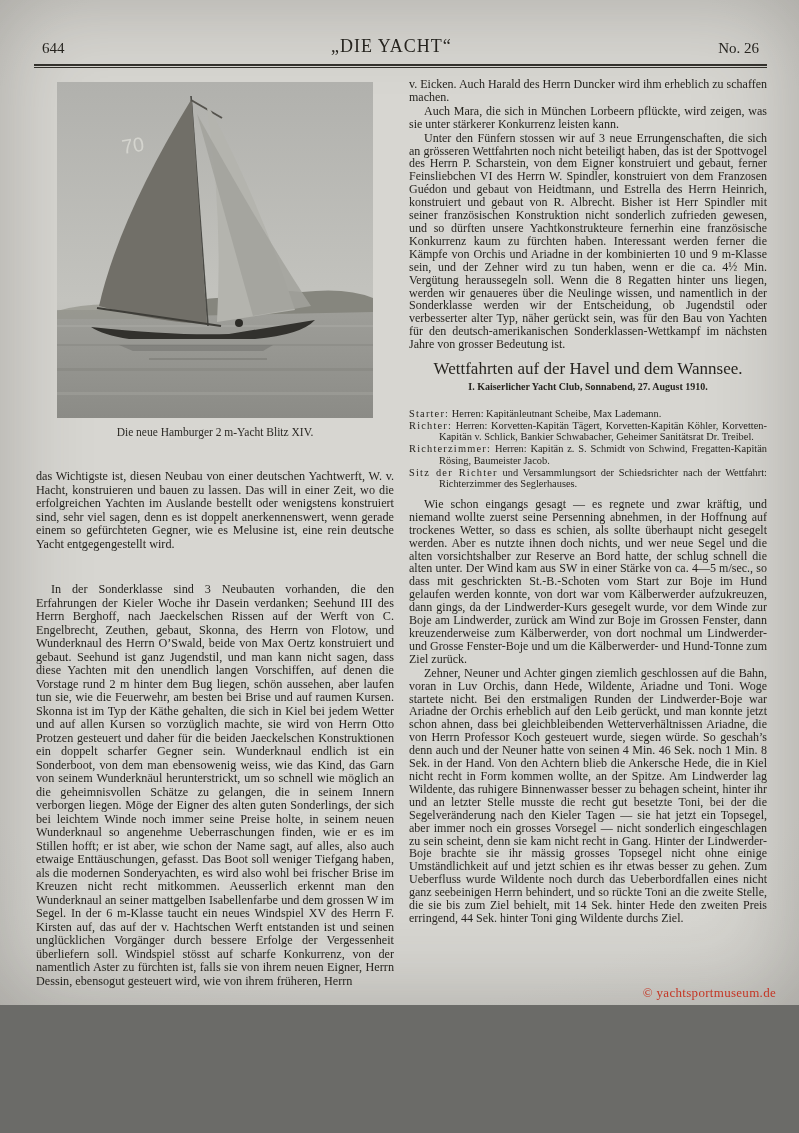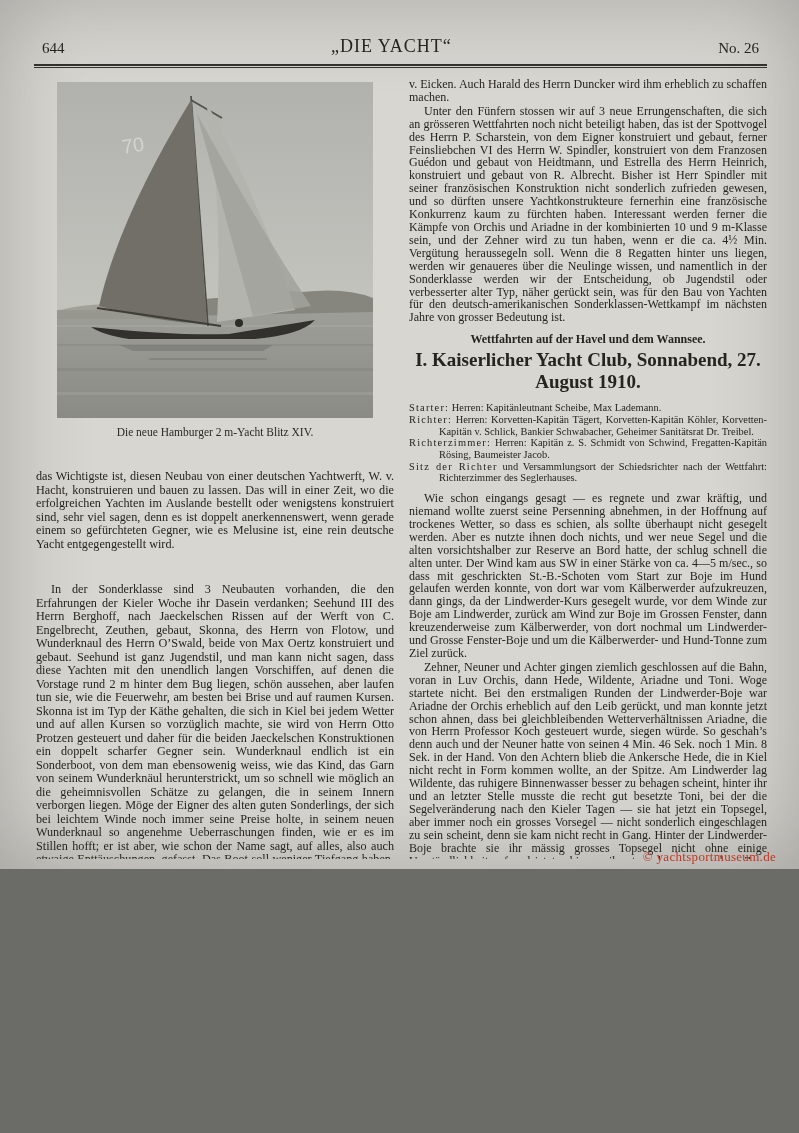--- a/index.html
+++ b/index.html
@@ -1,20 +1,20 @@
 <!DOCTYPE html>
 <html lang="de"><head>
 <meta charset="utf-8">
 <style>
   * { box-sizing: border-box; }
   html, body { margin: 0; padding: 0; }
   body { background: #6b6b68; }
   .page {
     position: relative;
-    width: 799px; height: 869px;
+    width: 799px; height: 1005px;
     margin: 0 auto;
     background: #d0cfca;
     background-image: radial-gradient(ellipse 120% 100% at 50% 45%, #d7d6d1 55%, #c4c3bd 92%, #b0afa9 100%);
     box-shadow: inset 0 0 90px rgba(50,48,42,0.28);
     font-family: "Liberation Serif", serif;
     color: #26241f;
     overflow: hidden;
   }
   .header {
     position: absolute; top: 36px; left: 42px; right: 40px;
@@ -31,22 +31,22 @@
     display: flex; gap: 15px; overflow: hidden;
   }
   .col { width: 358px; overflow: hidden; }
   .body { margin: 0 0 1px 0; font-size: 12px; line-height: 12.9px; text-align: justify; }
   .left .body { font-size: 12.2px; line-height: 13.5px; margin-top: 32px; }
   .ind { text-indent: 15px; }
   .photo-figure { margin: 2px 0 10px 0; text-align: center; }
   .photo { width: 316px; height: 336px; margin: 4px auto 0; background: #b7b7b2; }
   .photo svg { display: block; }
   .caption { font-size: 11.5px; margin-top: 8px; color: #2b2924; }
-  .sec { font-size: 12px; font-weight: bold; text-align: center; margin: 8px 0 2px; }
-  .evt { font-size: 19px; font-weight: bold; text-align: center; margin: 2px 0 9px; }
+  .sec { font-size: 17px; font-weight: normal; text-align: center; margin: 8px 0 2px; }
+  .evt { font-size: 10px; font-weight: bold; text-align: center; margin: 2px 0 16px; }
   .officials { font-size: 10.4px; line-height: 11.7px; margin: 0 0 8px 0; }
   .off { margin: 0; padding-left: 30px; text-indent: -30px; text-align: justify; }
   .offlabel { letter-spacing: 1.2px; font-family: Liberation Serif, serif; }
   .watermark {
     position: absolute; right: 23px; bottom: 4px;
     font-size: 13px; color: #c43524; letter-spacing: 0.3px;
   }
 </style>
 </head>
 <body>
@@ -99,20 +99,21 @@
           </svg>
         </div>
         <figcaption class="caption">Die neue Hamburger 2 m-Yacht Blitz XIV.</figcaption>
       </figure>
       <p class="body">das Wichtigste ist, diesen Neubau von einer deutschen Yachtwerft, W. v. Hacht, konstruieren und bauen zu lassen. Das will in einer Zeit, wo die erfolgreichen Yachten im Auslande bestellt oder wenigstens konstruiert sind, sehr viel sagen, denn es ist doppelt anerkennenswert, wenn gerade einem so gefürchteten Gegner, wie es Melusine ist, eine rein deutsche Yacht entgegengestellt wird.</p>
       <p class="body ind">In der Sonderklasse sind 3 Neubauten vorhanden, die den Erfahrungen der Kieler Woche ihr Dasein verdanken; Seehund III des Herrn Berghoff, nach Jaeckelschen Rissen auf der Werft von C. Engelbrecht, Zeuthen, gebaut, Skonna, des Herrn von Flotow, und Wunderknaul des Herrn O’Swald, beide von Max Oertz konstruiert und gebaut. Seehund ist ganz Jugendstil, und man kann nicht sagen, dass diese Yachten mit den unendlich langen Vorschiffen, auf denen die Vorstage rund 2 m hinter dem Bug liegen, schön aussehen, aber laufen tun sie, wie die Feuerwehr, am besten bei Brise und auf raumen Kursen. Skonna ist im Typ der Käthe gehalten, die sich in Kiel bei jedem Wetter und auf allen Kursen so vorzüglich machte, sie wird von Herrn Otto Protzen gesteuert und daher für die beiden Jaeckelschen Konstruktionen ein doppelt scharfer Gegner sein. Wunderknaul endlich ist ein Sonderboot, von dem man ebensowenig weiss, wie das Kind, das Garn von seinem Wunderknäul herunterstrickt, um so schnell wie möglich an die geheimnisvollen Schätze zu gelangen, die in seinem Innern verborgen liegen. Möge der Eigner des alten guten Sonderlings, der sich bei leichtem Winde noch immer seine Preise holte, in seinem neuen Wunderknaul so angenehme Ueberraschungen finden, wie er es im Stillen hofft; er ist aber, wie schon der Name sagt, auf alles, also auch etwaige Enttäuschungen, gefasst. Das Boot soll weniger Tiefgang haben, als die modernen Sonderyachten, es wird also wohl bei frischer Brise im Kreuzen nicht recht mitkommen. Aeusserlich erkennt man den Wunderknaul an seiner mattgelben Isabellenfarbe und dem grossen W im Segel. In der 6 m-Klasse taucht ein neues Windspiel XV des Herrn F. Kirsten auf, das auf der v. Hachtschen Werft entstanden ist und seinen unglücklichen Vorgänger durch bessere Erfolge der Vergessenheit überliefern soll. Windspiel stösst auf scharfe Konkurrenz, von der namentlich Aster zu fürchten ist, falls sie von ihrem neuen Eigner, Herrn Dessin, ebensogut gesteuert wird, wie von ihrem früheren, Herrn</p>
     </div>
 
     <div class="col right">
       <p class="body">v. Eicken. Auch Harald des Herrn Duncker wird ihm erheblich zu schaffen machen.</p>
+      <p class="body ind">Auch Mara, die sich in München Lorbeern pflückte, wird zeigen, was sie unter stärkerer Konkurrenz leisten kann.</p>
       <p class="body ind">Unter den Fünfern stossen wir auf 3 neue Errungenschaften, die sich an grösseren Wettfahrten noch nicht beteiligt haben, das ist der Spottvogel des Herrn P. Scharstein, von dem Eigner konstruiert und gebaut, ferner Feinsliebchen VI des Herrn W. Spindler, konstruiert von dem Franzosen Guédon und gebaut von Heidtmann, und Estrella des Herrn Heinrich, konstruiert und gebaut von R. Albrecht. Bisher ist Herr Spindler mit seiner französischen Konstruktion nicht sonderlich zufrieden gewesen, und so dürften unsere Yachtkonstrukteure fernerhin eine französische Konkurrenz kaum zu fürchten haben. Interessant werden ferner die Kämpfe von Orchis und Ariadne in der kombinierten 10 und 9 m-Klasse sein, und der Zehner wird zu tun haben, wenn er die ca. 4½ Min. Vergütung heraussegeln soll. Wenn die 8 Regatten hinter uns liegen, werden wir genaueres über die Neulinge wissen, und namentlich in der Sonderklasse werden wir der Entscheidung, ob Jugendstil oder verbesserter alter Typ, näher gerückt sein, was für den Bau von Yachten für den deutsch-amerikanischen Sonderklassen-Wettkampf im nächsten Jahre von grosser Bedeutung ist.</p>
 
       <h2 class="sec">Wettfahrten auf der Havel und dem Wannsee.</h2>
       <h3 class="evt">I. Kaiserlicher Yacht Club, Sonnabend, 27. August 1910.</h3>
 
       <div class="officials">
         <p class="off"><span class="offlabel">Starter:</span> <span>Herren: Kapitänleutnant Scheibe, Max Lademann.</span></p>
         <p class="off"><span class="offlabel">Richter:</span> <span>Herren: Korvetten-Kapitän Tägert, Korvetten-Kapitän Köhler, Korvetten-Kapitän v. Schlick, Bankier Schwabacher, Geheimer Sanitätsrat Dr. Treibel.</span></p>
         <p class="off"><span class="offlabel">Richterzimmer:</span> <span>Herren: Kapitän z. S. Schmidt von Schwind, Fregatten-Kapitän Rösing, Baumeister Jacob.</span></p>
         <p class="off"><span class="offlabel">Sitz der Richter</span> <span>und Versammlungsort der Schiedsrichter nach der Wettfahrt: Richterzimmer des Seglerhauses.</span></p>

